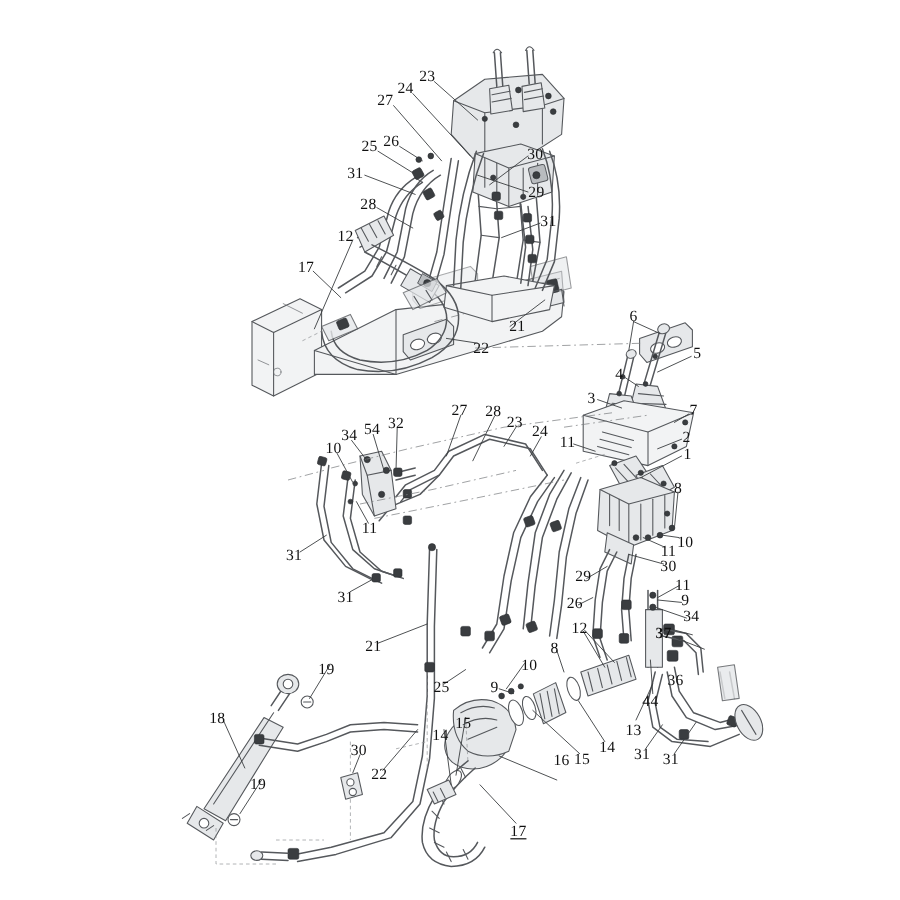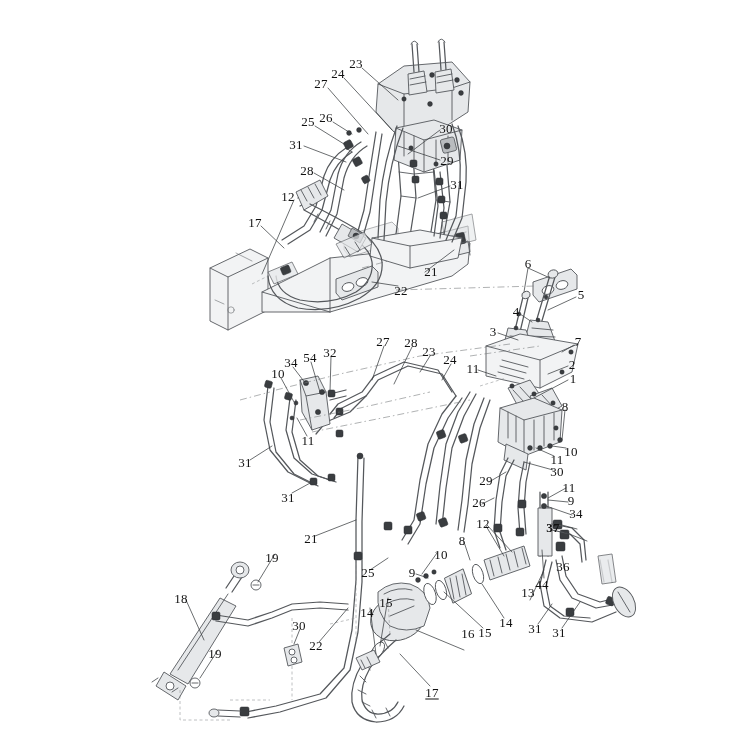--- a/index.html
+++ b/index.html
@@ -542,21 +542,21 @@
       <div class="callout" style="left: 316px; top: 645px;">22</div>
       <div class="callout" style="left: 486px; top: 480px;">29</div>
       <div class="callout" style="left: 479px; top: 502px;">26</div>
       <div class="callout" style="left: 483px; top: 523px;">12</div>
       <div class="callout" style="left: 462px; top: 540px;">8</div>
       <div class="callout" style="left: 571px; top: 500px;">9</div>
       <div class="callout" style="left: 576px; top: 513px;">34</div>
       <div class="callout" style="left: 553px; top: 527px; font-weight: bold;">37</div>
       <div class="callout" style="left: 563px; top: 540px; margin-top: 26px;">36</div>
       <div class="callout" style="left: 542px; top: 584px;">44</div>
-      <div class="callout" style="left: 528px; top: 592px;">13</div>
+      <div class="callout" style="left: 528px; top: 608px;">13</div>
       <div class="callout" style="left: 535px; top: 628px;">31</div>
       <div class="callout" style="left: 559px; top: 632px;">31</div>
       <div class="callout" style="left: 441px; top: 554px;">10</div>
       <div class="callout" style="left: 412px; top: 572px;">9</div>
       <div class="callout" style="left: 506px; top: 622px;">14</div>
       <div class="callout" style="left: 485px; top: 632px;">15</div>
       <div class="callout" style="left: 367px; top: 612px;">14</div>
       <div class="callout" style="left: 386px; top: 602px;">15</div>
       <div class="callout" style="left: 468px; top: 633px;">16</div>
       <div class="callout u" style="left: 432px; top: 692px;">17</div>

